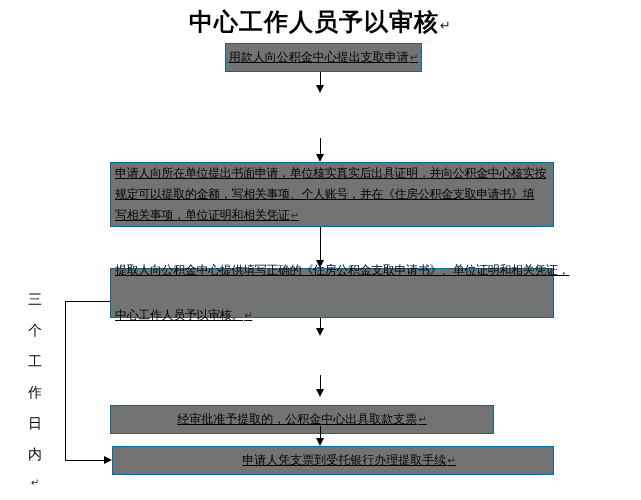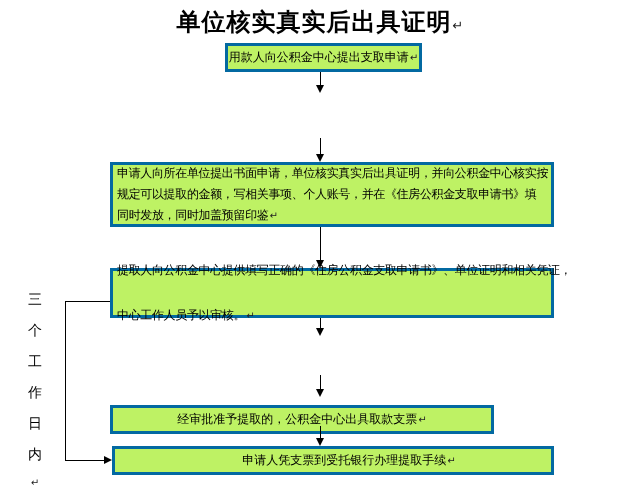--- a/index.html
+++ b/index.html
@@ -5,23 +5,23 @@
   html,body{margin:0;padding:0;background:#fff;}
   .page{
     position:relative;width:641px;height:500px;background:#ffffff;
     font-family:"Liberation Sans",sans-serif;color:#000;overflow:hidden;
   }
   .title-row{
     position:absolute;left:0;top:6px;width:641px;text-align:center;
     font-size:24px;font-weight:bold;letter-spacing:1px;white-space:nowrap;
   }
   .box{
-    position:absolute;border:3px solid #0369a1;background:#bef264;
+    position:absolute;border:1px solid #0369a1;background:#737373;
     display:flex;flex-direction:column;justify-content:center;
-    font-size:12px;line-height:20px;box-sizing:border-box;
+    font-size:12px;line-height:20px;box-sizing:border-box;text-decoration:underline;
   }
   .box .line{white-space:nowrap;}
   .box.center .line{text-align:center;}
   .box.left{padding:2px 4px;}
   .box.left .line{text-align:left;letter-spacing:-0.35px;}
   .line.tight{letter-spacing:-1px;}
   .box.center.narrowspace .line{letter-spacing:-0.35px;}
   .mark{font-size:10px;color:#222;margin-left:1px;font-family:"DejaVu Sans",sans-serif;}
   .title-row .mark{font-size:13px;font-weight:normal;}
   .vline{position:absolute;width:1px;background:#000;}
@@ -43,38 +43,38 @@
   }
   .side-label .ch{margin-bottom:13px;}
   .side-label .mark{margin:0;}
 </style>
 </head>
 <body>
 
 <div class="page">
 
   <div class="title-row">
-    <span>单位核实真实后出具证明</span><span class="mark">↵</span>
+    <span>中心工作人员予以审核</span><span class="mark">↵</span>
   </div>
 
   <div class="box center" style="left:225px;top:43px;width:197px;height:29px;">
     <div class="line"><span>用款人向公积金中心提出支取申请</span><span class="mark">↵</span></div>
   </div>
 
   <div class="vline" style="left:320px;top:72px;height:14px;"></div>
   <div class="head-down" style="left:316px;top:85px;"></div>
 
 
   <div class="vline" style="left:320px;top:138px;height:17px;"></div>
   <div class="head-down" style="left:316px;top:154px;"></div>
 
   <div class="box left" style="left:110px;top:162px;width:444px;height:65px;">
     <div class="line"><span>申请人向所在单位提出书面申请，单位核实真实后出具证明，并向公积金中心核实按</span><span class="mark"></span></div>
     <div class="line"><span>规定可以提取的金额，写相关事项、个人账号，并在《住房公积金支取申请书》填</span><span class="mark"></span></div>
-    <div class="line"><span>同时发放，同时加盖预留印鉴</span><span class="mark">↵</span></div>
+    <div class="line"><span>写相关事项，单位证明和相关凭证</span><span class="mark">↵</span></div>
   </div>
 
   <div class="vline" style="left:320px;top:227px;height:34px;"></div>
   <div class="head-down" style="left:316px;top:260px;"></div>
 
   <div class="box left" style="left:110px;top:268px;width:444px;height:50px;gap:24px;">
     <div class="line tight"><span>提取人向公积金中心提供填写正确的《住房公积金支取申请书》、单位证明和相关凭证，</span><span class="mark"></span></div>
     <div class="line"><span>中心工作人员予以审核。</span><span class="mark">↵</span></div>
   </div>
 

